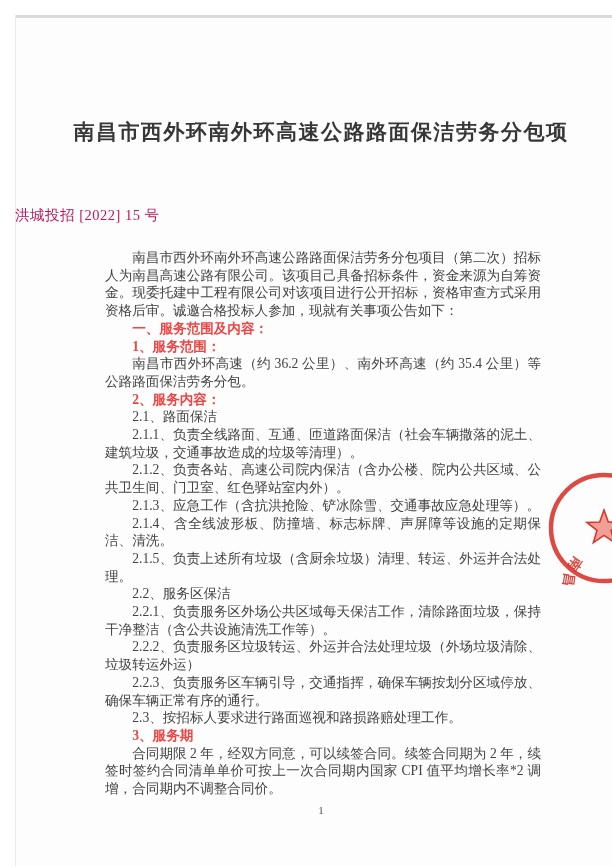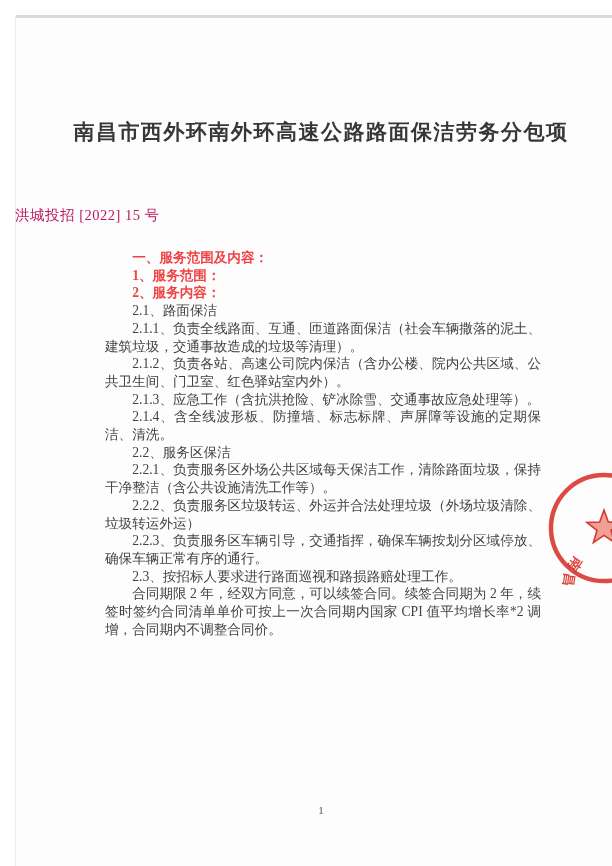--- a/index.html
+++ b/index.html
@@ -72,33 +72,37 @@
   <div class="scan-edge-top"></div>
   <div class="scan-edge-left"></div>
 
   <div class="doc-title">
     <span>南昌市西外环南外环高速公路路面保洁劳务分包项</span>
   </div>
 
   <div class="doc-number">洪城投招 [2022] 15 号</div>
 
   <div class="doc-body">
+      <p class="para">南昌市西外环南外环高速公路路面保洁劳务分包项目（第二次）招标人为南昌高速公路有限公司。该项目己具备招标条件，资金来源为自筹资金。现委托建中工程有限公司对该项目进行公开招标，资格审查方式采用资格后审。诚邀合格投标人参加，现就有关事项公告如下：</p>
       <p class="para bold">一、服务范围及内容：</p>
       <p class="para bold">1、服务范围：</p>
+      <p class="para">南昌市西外环高速（约 36.2 公里）、南外环高速（约 35.4 公里）等公路路面保洁劳务分包。</p>
       <p class="para bold">2、服务内容：</p>
       <p class="para">2.1、路面保洁</p>
       <p class="para">2.1.1、负责全线路面、互通、匝道路面保洁（社会车辆撒落的泥土、建筑垃圾，交通事故造成的垃圾等清理）。</p>
       <p class="para">2.1.2、负责各站、高速公司院内保洁（含办公楼、院内公共区域、公共卫生间、门卫室、红色驿站室内外）。</p>
       <p class="para">2.1.3、应急工作（含抗洪抢险、铲冰除雪、交通事故应急处理等）。</p>
       <p class="para">2.1.4、含全线波形板、防撞墙、标志标牌、声屏障等设施的定期保洁、清洗。</p>
+      <p class="para">2.1.5、负责上述所有垃圾（含厨余垃圾）清理、转运、外运并合法处理。</p>
       <p class="para">2.2、服务区保洁</p>
       <p class="para">2.2.1、负责服务区外场公共区域每天保洁工作，清除路面垃圾，保持干净整洁（含公共设施清洗工作等）。</p>
       <p class="para">2.2.2、负责服务区垃圾转运、外运并合法处理垃圾（外场垃圾清除、垃圾转运外运）</p>
       <p class="para">2.2.3、负责服务区车辆引导，交通指挥，确保车辆按划分区域停放、确保车辆正常有序的通行。</p>
       <p class="para">2.3、按招标人要求进行路面巡视和路损路赔处理工作。</p>
+      <p class="para bold">3、服务期</p>
       <p class="para">合同期限 2 年，经双方同意，可以续签合同。续签合同期为 2 年，续签时签约合同清单单价可按上一次合同期内国家 CPI 值平均增长率*2 调增，合同期内不调整合同价。</p>
     </div>
 
   <div class="page-number">1</div>
 
   <svg class="seal" viewBox="0 0 116 116" xmlns="http://www.w3.org/2000/svg">
     <defs>
       <path id="sealArc" d="M 29.7 86.3 A 40 40 0 1 0 86.3 86.3" fill="none"></path>
     </defs>
     <circle cx="58" cy="58" r="53" fill="none" stroke="#d6281f" stroke-width="4.5" stroke-opacity="0.9"></circle>

